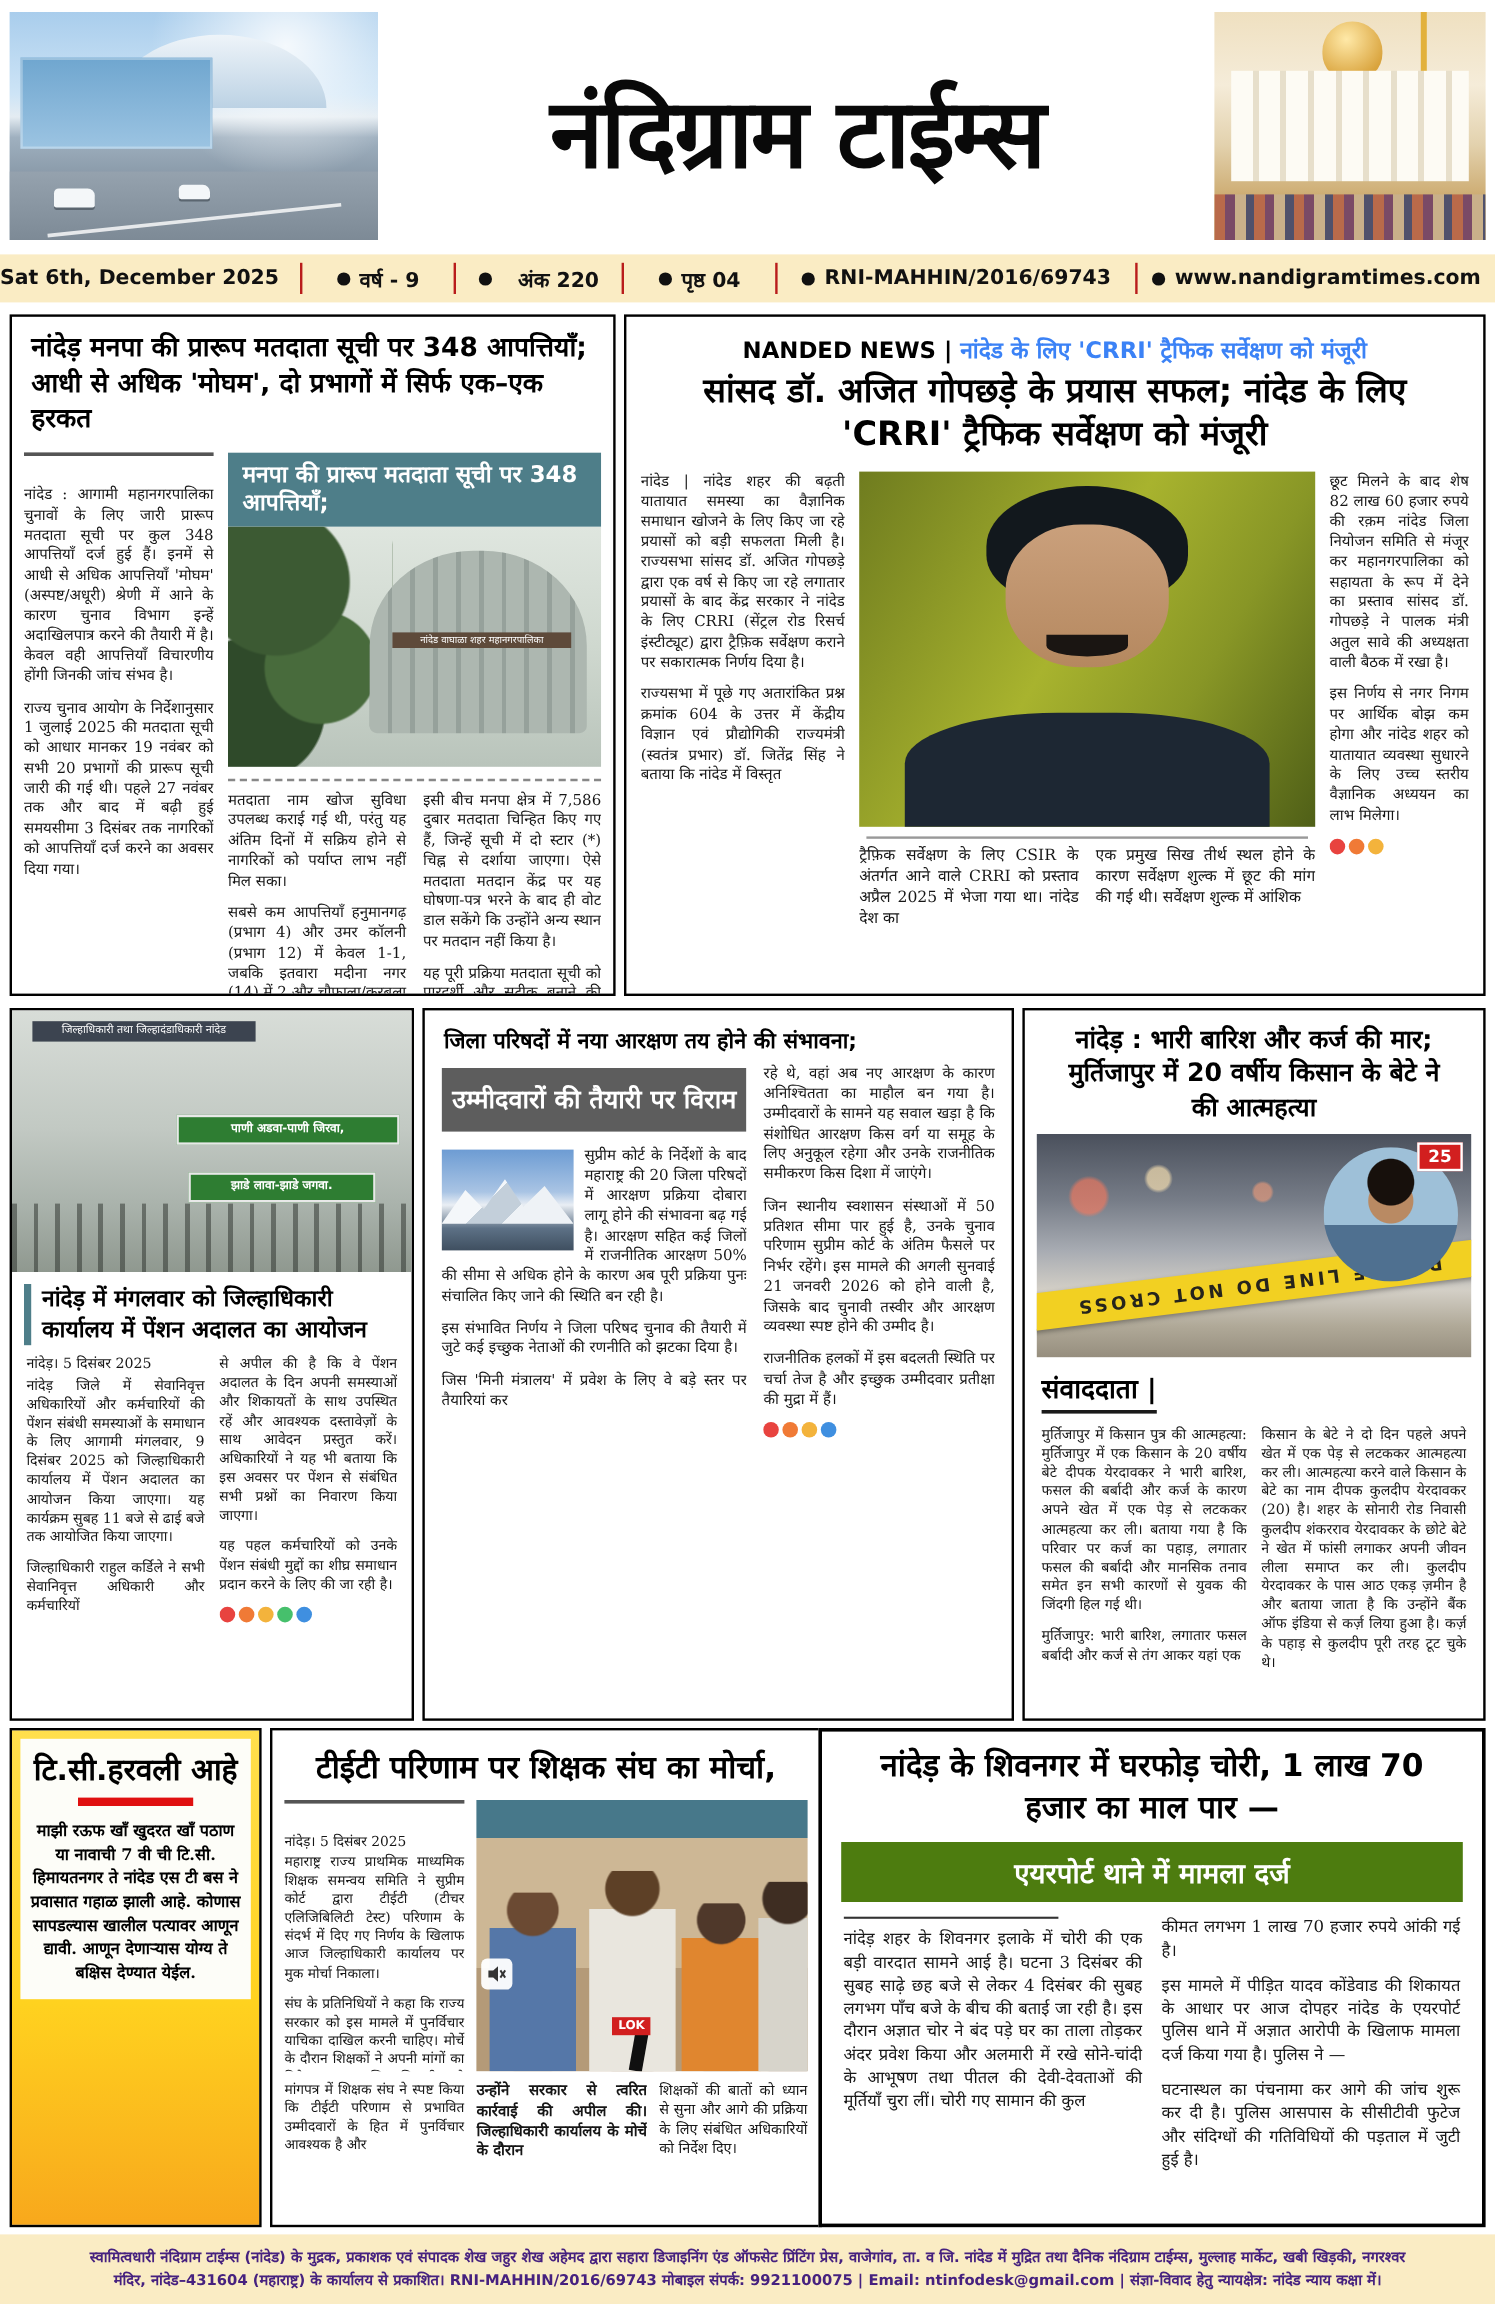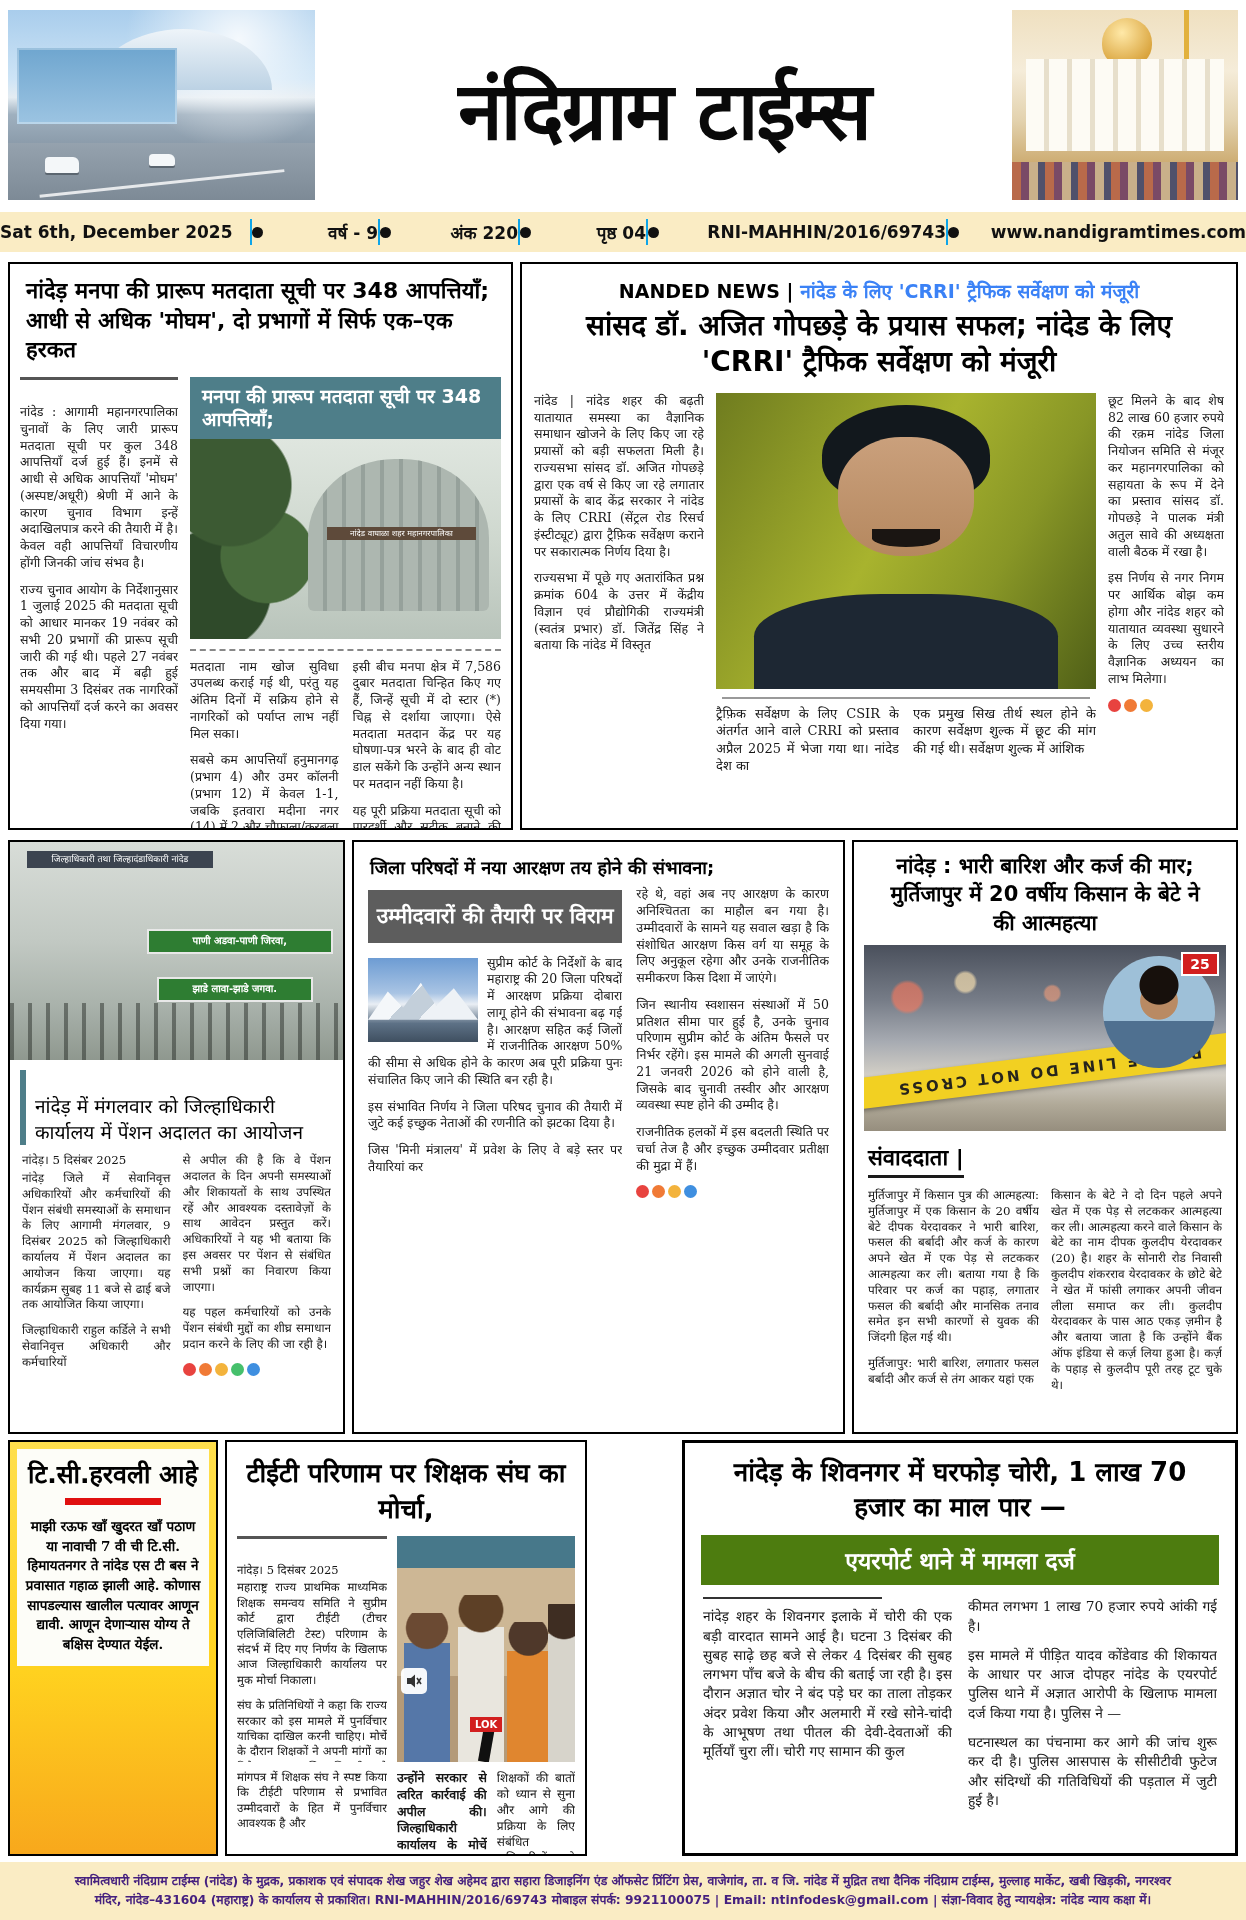--- a/index.html
+++ b/index.html
@@ -33,21 +33,21 @@
   .gwr-dome { position:absolute; left:40%; top:4%; width:22%; height:26%; border-radius:50% 50% 45% 45%;
     background:radial-gradient(circle at 40% 30%,#ffe9a8,#d9a33c 75%); }
   .gwr-pole { position:absolute; left:76%; top:0; width:5px; height:70%; background:#e2b13c; }
   .gwr-crowd { position:absolute; left:0; bottom:0; width:100%; height:20%;
     background:repeating-linear-gradient(90deg,#b96a4a 0 9px,#7a4a66 9px 17px,#c9b08a 17px 26px,#50516b 26px 33px); }
 
   
   #datebar { position:absolute; left:0; top:212px; width:1246px; height:40px; background:#faecc4;
     display:flex; align-items:center; font-weight:bold; font-size:17px; color:#111; }
   .db-seg { display:flex; align-items:center; justify-content:center; height:26px; }
-  .db-seg + .db-seg { border-left:2px solid #0ea5e9;justify-content:space-between; }
+  .db-seg + .db-seg { border-left:2px solid #b91c1c; }
   .bullet { width:11px; height:11px; border-radius:50%; background:#111; margin-right:8px; flex:none; }
   #db-date { width:250px; justify-content:flex-start; padding-left:0; }
   #db-year { width:128px; } #db-issue { width:140px;gap:14px; } #db-page { width:128px; }
   #db-rni { width:300px; } #db-site { flex:1; }
 
   
   .nbox { position:absolute; background:#fff; border:2px solid #000; overflow:hidden; }
   .bt { font-family:"DejaVu Serif", serif; font-size:12.5px; line-height:1.34; text-align:justify; color:#161616; }
   .bt p { margin-bottom:10px; }
   .rule-top { border-top:3px solid #555; padding-top:24px; }
@@ -99,21 +99,21 @@
   .col-sign { position:absolute; left:5%; top:4%; width:56%; background:#3c4450; color:#fff; font-size:9px;
     padding:3px; text-align:center; line-height:1.25; }
   .gboard { position:absolute; background:#2e7d32; color:#fff; font-size:10px; font-weight:bold;
     padding:4px 5px; text-align:center; border:2px solid #e8e8e8; line-height:1.25; }
   #gboard1 { right:3%; top:40%; width:56%; }
   #gboard2 { right:9%; top:62%; width:47%; }
   .fence { position:absolute; left:0; bottom:0; width:100%; height:26%;
     background:repeating-linear-gradient(90deg,rgba(40,45,40,.5) 0 4px,transparent 4px 18px); }
   .pension-head { display:flex; margin:10px 10px 6px; }
   .head-bar { width:6px; background:#4e7e89; margin-right:9px; flex:none; }
-  .pension-head h2 { font-size:19px; line-height:1.35; font-weight:normal;margin-top:24px; }
+  .pension-head h2 { font-size:19px; line-height:1.35; font-weight:bold; }
   .pension-cols { display:flex; gap:12px; padding:2px 12px; }
   .pension-cols > div { flex:1; overflow:hidden; height:268px; font-size:11.8px; }
 
   
   #box-reserv { left:352px; top:840px; width:493px; height:594px; }
   .res-head { font-size:18px; font-weight:bold; line-height:1.35; padding:14px 16px 6px; }
   .res-row { display:flex; gap:14px; padding:0 14px; }
   .res-left { flex:1.32; overflow:hidden; height:470px; }
   .res-right { flex:1; overflow:hidden; height:470px; }
   .res-graybox { background:#5d5d5d; color:#fff; font-weight:bold; font-size:21px; text-align:center;
@@ -154,21 +154,21 @@
     background:linear-gradient(180deg,#ffdf4d 0%,#ffd21f 55%,#f8a81c 100%); padding:7px; }
   .ad-panel { background:#fdfdf8; padding:10px 8px 12px; text-align:center; }
   .ad-title { font-size:25px; font-weight:bold; line-height:1.25; }
   .ad-redline { width:96px; height:7px; background:#e01010; margin:8px auto 12px; }
   .ad-body { font-family:"DejaVu Serif", serif; font-size:13.5px; font-weight:bold; line-height:1.45; }
   .ad-contact { text-align:center; padding:10px 4px 0; font-weight:bold; }
   .ad-contact .h { font-size:19px; margin-bottom:6px; }
   .ad-contact .l { font-size:15.5px; line-height:1.5; }
 
   
-  #box-tet { left:225px; top:1440px; width:362px; height:416px; }
+  #box-tet { left:225px; top:1440px; width:460px; height:416px; }
   .tet-head { font-size:26px; font-weight:bold; text-align:center; padding:12px 8px 8px; }
   .tet-row { display:flex; gap:10px; padding:2px 10px 0; }
   .tet-left { width:150px; flex:none; overflow:hidden; height:226px; font-size:11.5px; }
   #ph-tet { flex:1; height:226px;
     background:linear-gradient(180deg,#47788a 0 14%,#cdb795 14% 62%,#b49a78 62% 100%); }
   .tet-person { position:absolute; bottom:0; }
   .tp1 { left:4%; width:26%; height:66%;
     background:radial-gradient(circle at 50% 10%, #6b4a33 0 15%, transparent 16%),
                linear-gradient(180deg,transparent 20%,#5577a8 20%); }
   .tp2 { left:34%; width:26%; height:74%;

